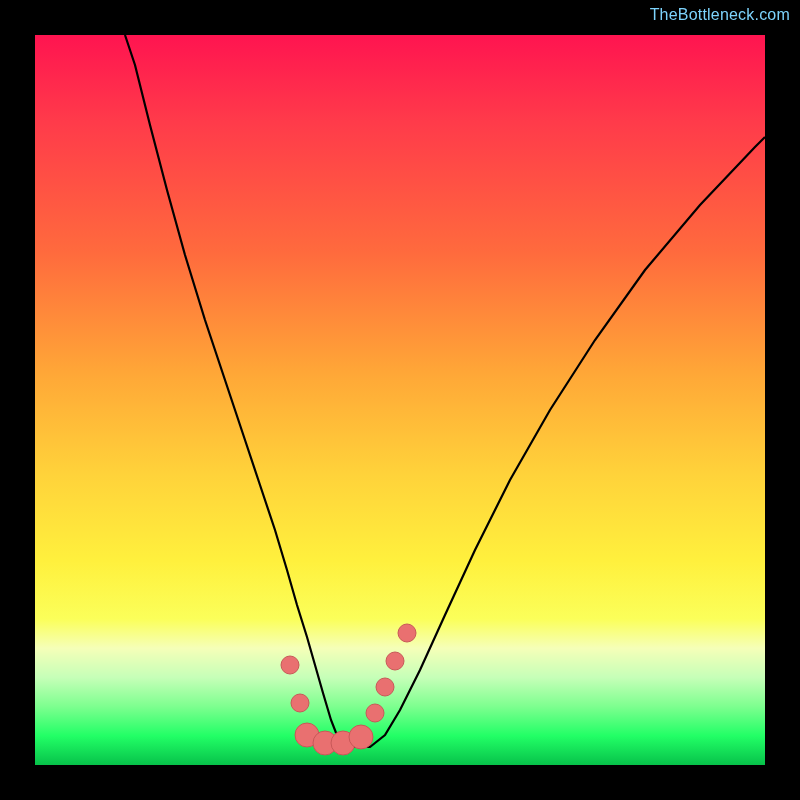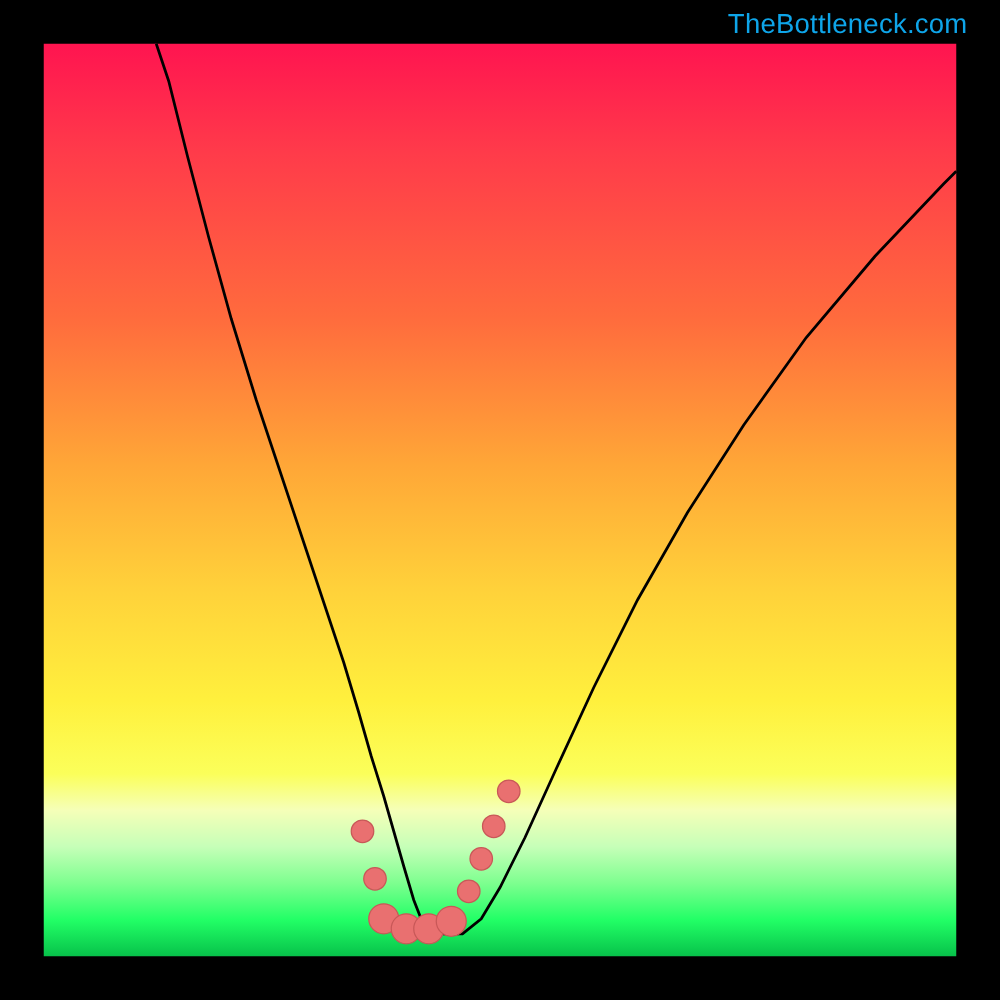--- a/index.html
+++ b/index.html
@@ -38,23 +38,23 @@
       #f5ffb8 84%,
       #c6ffb8 88%,
       #7dff8f 92%,
       #22ff66 96%,
       #07c24a 100%
     );
   }
   .watermark {
     position: absolute;
     top: 6px;
-    right: 26px;
-    color: #0ea5e9;
-    font-size: 22px;
+    right: 10px;
+    color: #7dd3fc;
+    font-size: 16px;
     font-weight: 500;
     letter-spacing: 0.2px;
     user-select: none;
   }
   svg.overlay {
     position: absolute;
     left: 35px;
     top: 35px;
     width: 730px;
     height: 730px;

